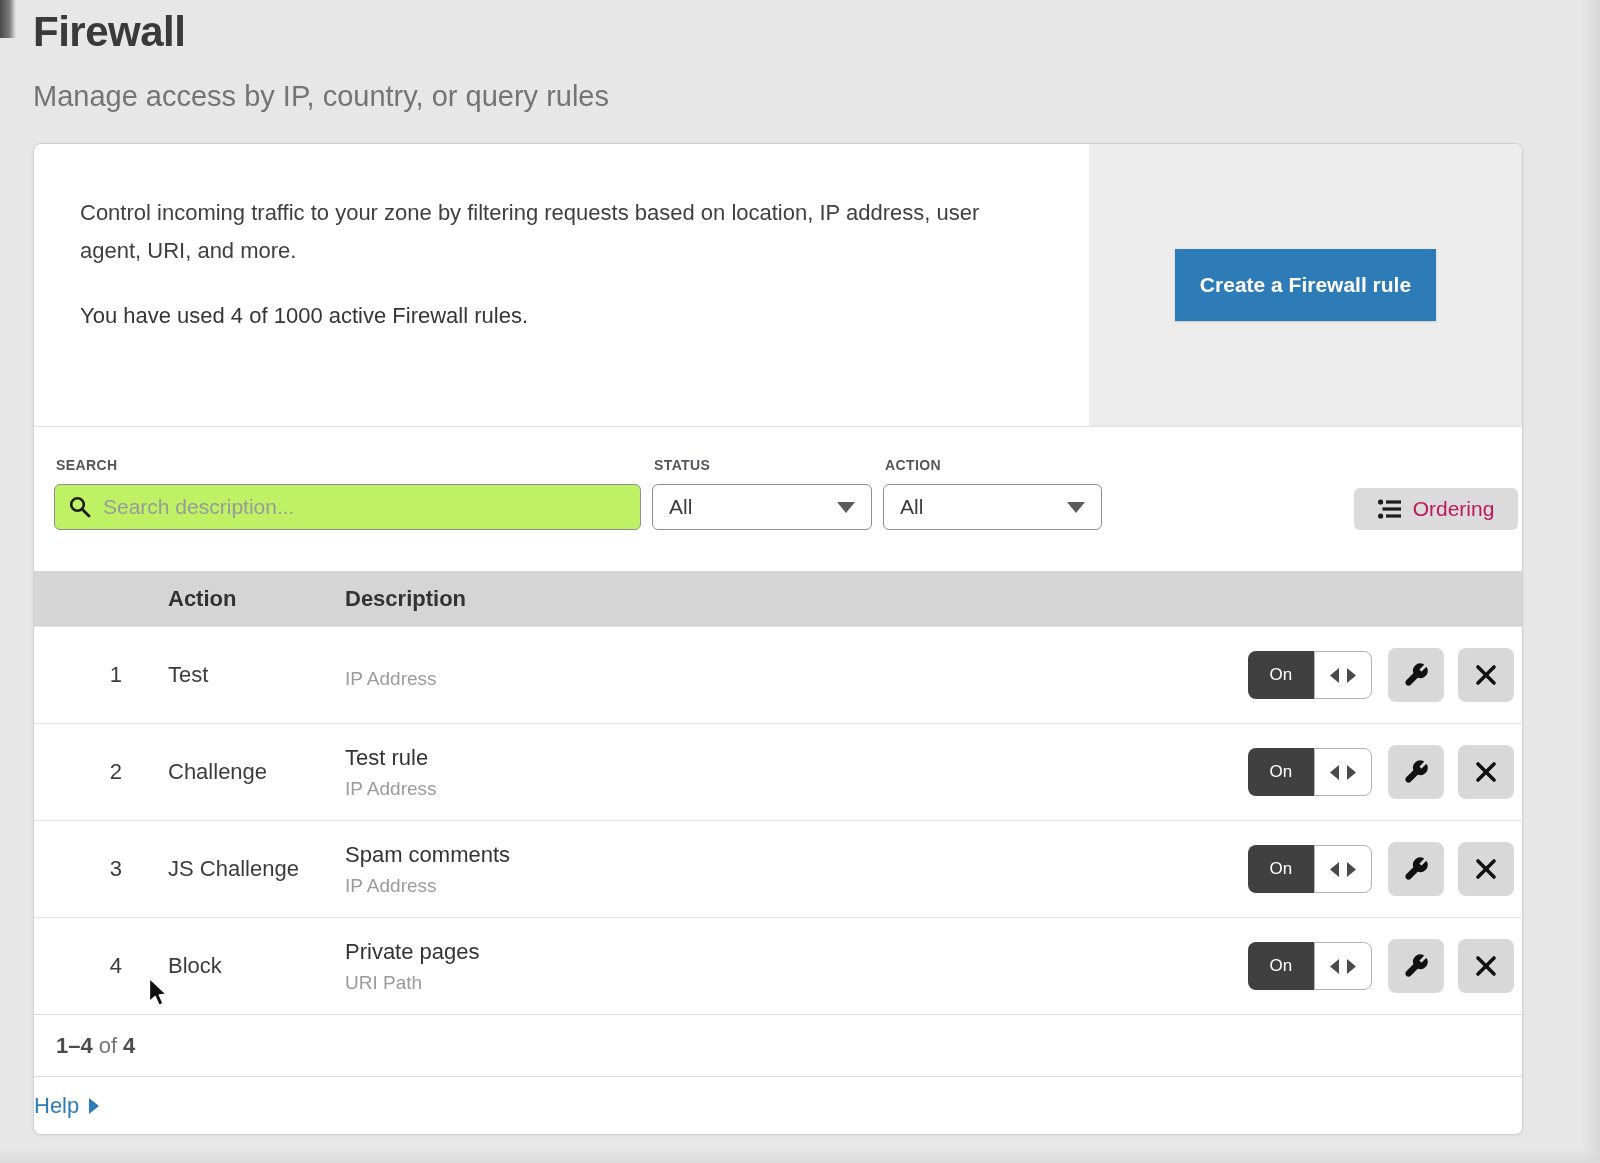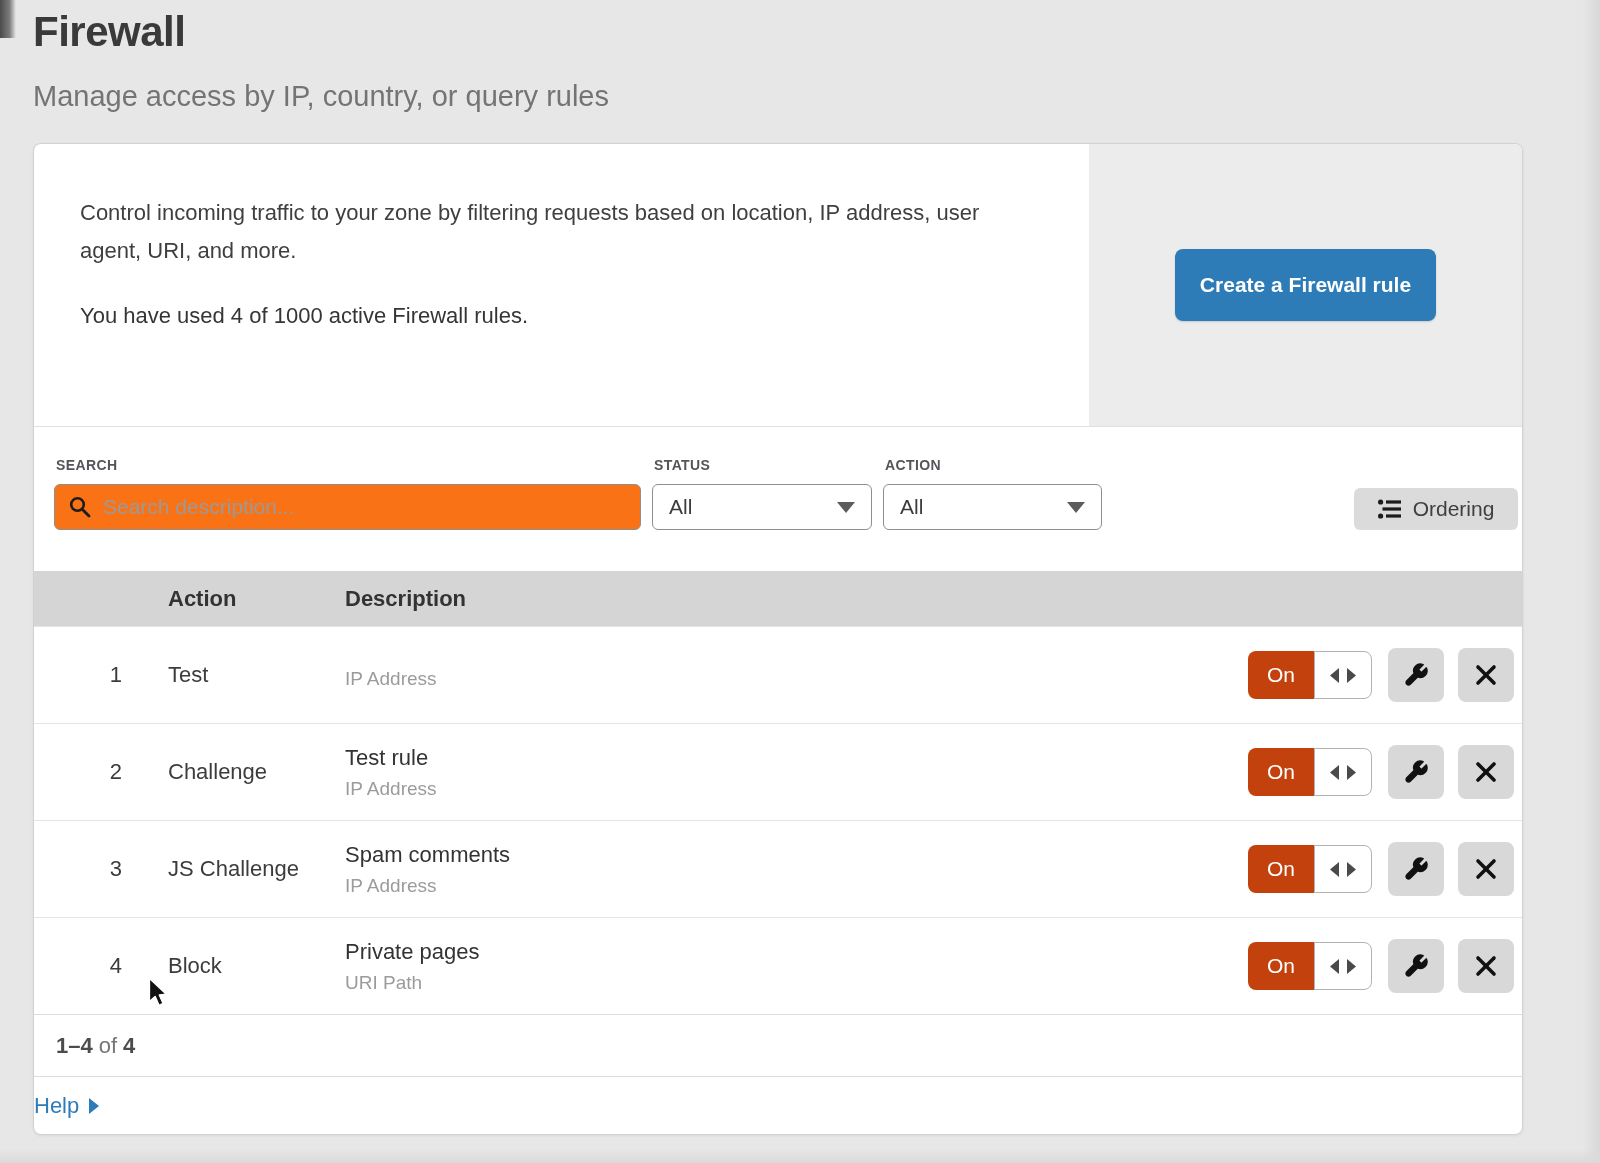--- a/index.html
+++ b/index.html
@@ -32,59 +32,59 @@
 
   
   .intro { display:flex; height:282px; }
   .intro-left { flex:1; padding:50px 60px 0 46px; }
   .intro-heading { font-size:27px; font-weight:700; color:#353535; margin-bottom:27px; }
   .intro-desc { font-size:22px; line-height:38px; color:#3f3f3f; max-width:960px; }
   .intro-usage { font-size:22px; font-weight:400; color:#353535; margin-top:33px; }
   .intro-right { width:433px; background:#ececec; border-radius:0 7px 0 0;
     display:flex; align-items:center; justify-content:center; }
   .create-btn { background:#2e7cb7; color:#fff; font-size:21px; font-weight:700;
-    padding:24px 25px; border:none; border-radius:8px; cursor:pointer;
+    padding:24px 25px; border:none; border-radius:0; cursor:pointer;
     box-shadow:0 1px 2px rgba(0,0,0,.15); }
 
   
   .filters { position:relative; height:145px; border-top:1px solid #e0e0e0; }
   .filter-label { position:absolute; top:30px; font-size:14px; font-weight:700;
     color:#54555a; letter-spacing:.4px; }
   .lbl-search { left:22px; }
   .lbl-status { left:620px; }
   .lbl-action { left:851px; }
   .search-box { position:absolute; left:20px; top:57px; width:587px; height:46px; }
   .search-box input { width:100%; height:100%; border:1px solid #8f8f8f; border-radius:6px;
-    font-size:21px; color:#3f3f3f; padding:0 14px 0 48px; background:#f97316;
+    font-size:21px; color:#3f3f3f; padding:0 14px 0 48px; background:#bef264;
     font-family:"Liberation Sans","DejaVu Sans",sans-serif; }
   .search-box input::placeholder { color:#9a9a9a; }
   .search-glyph { position:absolute; left:15px; top:12px; width:22px; height:22px; }
   .select { position:absolute; top:57px; height:46px; border:1px solid #8f8f8f; border-radius:6px;
     background:#fff; display:flex; align-items:center; padding:0 16px; font-size:21px;
     color:#3c3c3c; cursor:pointer; }
   .sel-status { left:618px; width:220px; }
   .sel-action { left:849px; width:219px; }
   .chevron { margin-left:auto; width:0; height:0; border-left:9px solid transparent;
     border-right:9px solid transparent; border-top:11px solid #5c5c5c; }
   .ordering-btn { position:absolute; left:1320px; top:61px; width:164px; height:42px;
     background:#dbdbdb; border:none; border-radius:6px; display:flex; align-items:center;
-    justify-content:center; gap:11px; font-size:21px; color:#404040; cursor:pointer;
+    justify-content:center; gap:11px; font-size:21px; color:#be185d; cursor:pointer;
     font-family:"Liberation Sans","DejaVu Sans",sans-serif; }
 
   
   .grid-cols { display:grid; grid-template-columns:134px 177px 1fr 280px; align-items:center; }
   .table-header { height:55px; background:#d4d5d4; font-size:22px; font-weight:700; color:#333; }
   .rule-row { height:97px; border-top:1px solid #e4e4e4; background:#fff; }
   .cell-priority { text-align:right; padding-right:46px; font-size:22px; color:#3c3c3c; }
   .cell-action { font-size:22px; color:#3c3c3c; }
   .desc-title { font-size:22px; color:#333; }
   .desc-sub { font-size:19px; color:#9b9b9b; margin-top:7px; }
   .cell-controls { display:flex; align-items:center; justify-content:flex-end; padding-right:8px; }
   .toggle { display:flex; height:48px; width:124px; cursor:pointer; }
-  .toggle-on { width:68px; background:#c2410c; color:#fff; font-size:21px;
+  .toggle-on { width:68px; background:#404040; color:#fff; font-size:17px;
     display:flex; align-items:center; justify-content:center; border-radius:8px 0 0 8px; }
   .toggle-knob { width:60px; background:#fff; border:1px solid #b3b3b3;
     border-radius:0 8px 8px 0; display:flex; align-items:center; justify-content:center; }
   .icon-btn { width:56px; height:54px; background:#d8d8d8; border:none; border-radius:8px;
     display:flex; align-items:center; justify-content:center; cursor:pointer; }
   .btn-edit { margin-left:16px; }
   .btn-delete { margin-left:14px; }
 
   
   .pagination-row { height:62px; border-top:1px solid #dcdcdc; display:flex;

